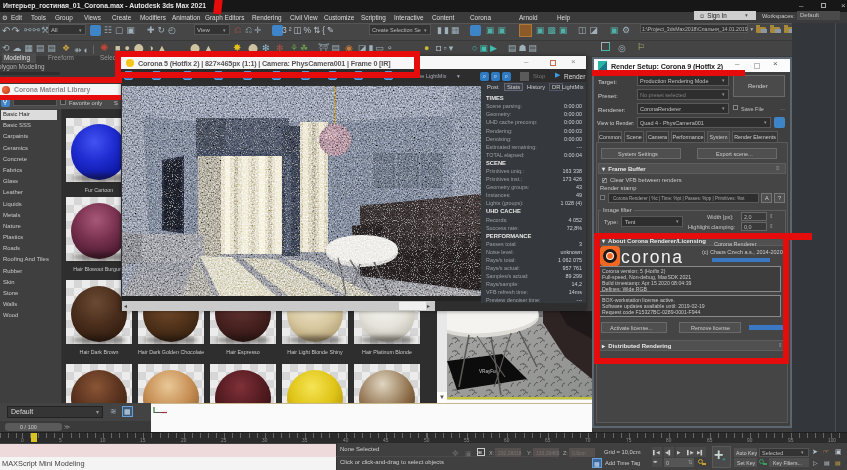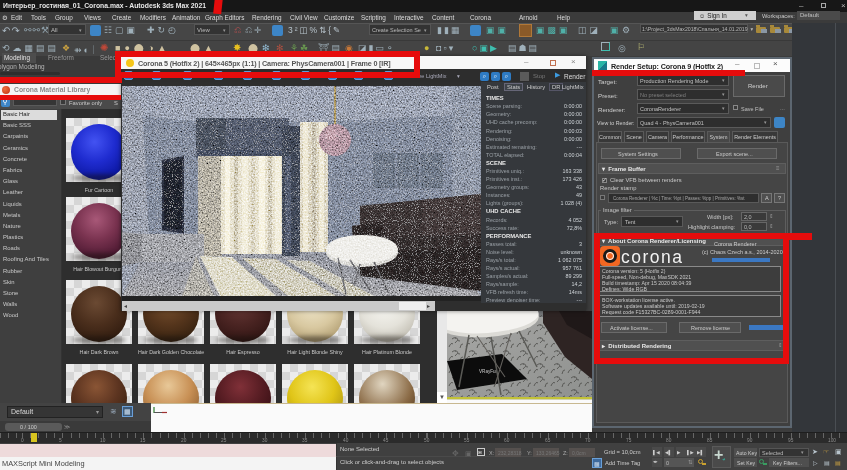--- a/index.html
+++ b/index.html
@@ -44,21 +44,21 @@
     <div class="tx" style="left:79px;top:27px;font-size:5px;color:#999;">▾</div>
 <div style="left:90px;top:24.5px;width:11px;height:11px;background:#3d85c6;border-radius:2px;"></div>
 <div class="tx" style="left:104px;top:25px;font-size:9px;color:#9fb0ba;letter-spacing:3px;">☷▢▣</div>
 <div class="tx" style="left:147px;top:25px;font-size:9px;color:#9fb0ba;letter-spacing:3px;">✚↻◴</div>
 <div style="left:194px;top:24px;width:36px;height:11px;background:#333;border:1px solid #555;"></div>
     <div class="tx" style="left:197px;top:26.5px;font-size:6px;color:#bbb;">View</div>
     <div class="tx" style="left:223px;top:27px;font-size:5px;color:#999;">▾</div>
 <div class="tx" style="left:234px;top:25px;font-size:9px;color:#c05050;letter-spacing:0px;">⎌</div>
 <div class="tx" style="left:245px;top:25px;font-size:9px;color:#9fb0ba;letter-spacing:2px;">⎌✛</div>
 <div style="left:272px;top:24.5px;width:11px;height:11px;background:#3d85c6;border-radius:2px;"></div>
-<div class="tx" style="left:288px;top:25px;font-size:8.5px;color:#b8c4cc;letter-spacing:2px;">3²◫%⇅{✎</div>
+<div class="tx" style="left:282px;top:25px;font-size:8.5px;color:#b8c4cc;letter-spacing:2px;">3²◫%⇅{✎</div>
 <div style="left:369px;top:24px;width:62px;height:11px;background:#333;border:1px solid #555;"></div>
     <div class="tx" style="left:372px;top:26.5px;font-size:5.5px;color:#bbb;">Create Selection Se</div>
     <div class="tx" style="left:424px;top:27px;font-size:5px;color:#999;">▾</div>
 <div class="tx" style="left:437px;top:25px;font-size:9px;color:#9fb0ba;letter-spacing:2px;">▮▮▦</div>
 <div style="left:470px;top:24.5px;width:11px;height:11px;background:#3d85c6;border-radius:2px;"></div>
 <div class="tx" style="left:486px;top:25px;font-size:9px;color:#50b0a8;letter-spacing:3px;">▣▣</div>
 <div style="left:519px;top:24px;width:13px;height:13px;background:#8a5a28;border:1px solid #b07838;"></div>
 <div class="tx" style="left:536px;top:25px;font-size:9px;color:#50b0a8;letter-spacing:3px;">▣▩▣</div>
 <div class="tx" style="left:578px;top:25px;font-size:9px;color:#9fb0ba;letter-spacing:3px;">◫◪</div>
 <div class="tx" style="left:610px;top:25px;font-size:9px;color:#50b0a8;letter-spacing:0px;">▣</div>
@@ -223,21 +223,21 @@
 <div style="position:absolute;left:110px;top:407px;font-size:8px;color:#9ab;white-space:nowrap;">≋</div>
 <div style="position:absolute;left:122px;top:406px;width:11px;height:11px;background:#3d5a78;border:1px solid #6a9fd8;"></div>
 <div style="position:absolute;left:124px;top:407.5px;font-size:7px;color:#cde;white-space:nowrap;">▦</div>
 <div style="position:absolute;left:0px;top:421px;width:151px;height:11px;background:#3a3a3a;"></div>
 <div style="position:absolute;left:5px;top:423px;width:57px;height:8px;background:#5a5a5a;border-radius:3px;"></div>
 <div style="position:absolute;left:20px;top:424px;font-size:5.5px;color:#ccc;white-space:nowrap;">0 / 100</div>
 <div style="position:absolute;left:64px;top:423px;font-size:6px;color:#999;white-space:nowrap;">≫</div>
 <div style="left:121px;top:56px;width:465px;height:255px;background:#2e2e2e;box-shadow:0 0 4px rgba(0,0,0,.5);">
       <div style="position:absolute;left:0px;top:0px;width:465px;height:13px;background:#f7f7f7;"></div>
       <div style="left:5px;top:3px;width:8px;height:8px;border-radius:50%;background:#f5c518;"></div>
-      <div style="position:absolute;left:17px;top:2.5px;font-size:7.2px;color:#555;white-space:nowrap;font-weight:bold;letter-spacing:-0.15px;">Corona 5 (Hotfix 2) | 645×465px (1:1) | Camera: PhysCamera001 | Frame 0 [IR]</div>
+      <div style="position:absolute;left:17px;top:2.5px;font-size:7.2px;color:#555;white-space:nowrap;font-weight:bold;letter-spacing:-0.15px;">Corona 5 (Hotfix 2) | 827×465px (1:1) | Camera: PhysCamera001 | Frame 0 [IR]</div>
       <div style="position:absolute;left:403px;top:1px;font-size:8px;color:#888;white-space:nowrap;">–</div>
       <div style="left:429px;top:4px;width:6px;height:6px;border:1px solid #c07050;"></div>
       <div style="position:absolute;left:450px;top:1px;font-size:8px;color:#888;white-space:nowrap;">×</div>
       <div style="left:0;top:13px;width:465px;height:13px;background:#2d2d2d;">
         <div style="position:absolute;left:3px;top:1.5px;width:9px;height:9px;background:#2e7bc4;border-radius:2px;border:1px solid #5aa0e0;"></div>
         <div style="position:absolute;left:14px;top:3px;font-size:5px;color:#99a8b5;white-space:nowrap;">Save</div>
         <div style="position:absolute;left:31px;top:1.5px;width:9px;height:9px;background:#2e7bc4;border-radius:2px;border:1px solid #5aa0e0;"></div>
         <div style="position:absolute;left:42px;top:3px;font-size:5px;color:#99a8b5;white-space:nowrap;">Menu</div>
         <div style="position:absolute;left:62px;top:1.5px;width:9px;height:9px;background:#2e7bc4;border-radius:2px;border:1px solid #5aa0e0;"></div>
         <div style="position:absolute;left:73px;top:3px;font-size:5px;color:#99a8b5;white-space:nowrap;">CtrlC</div>

